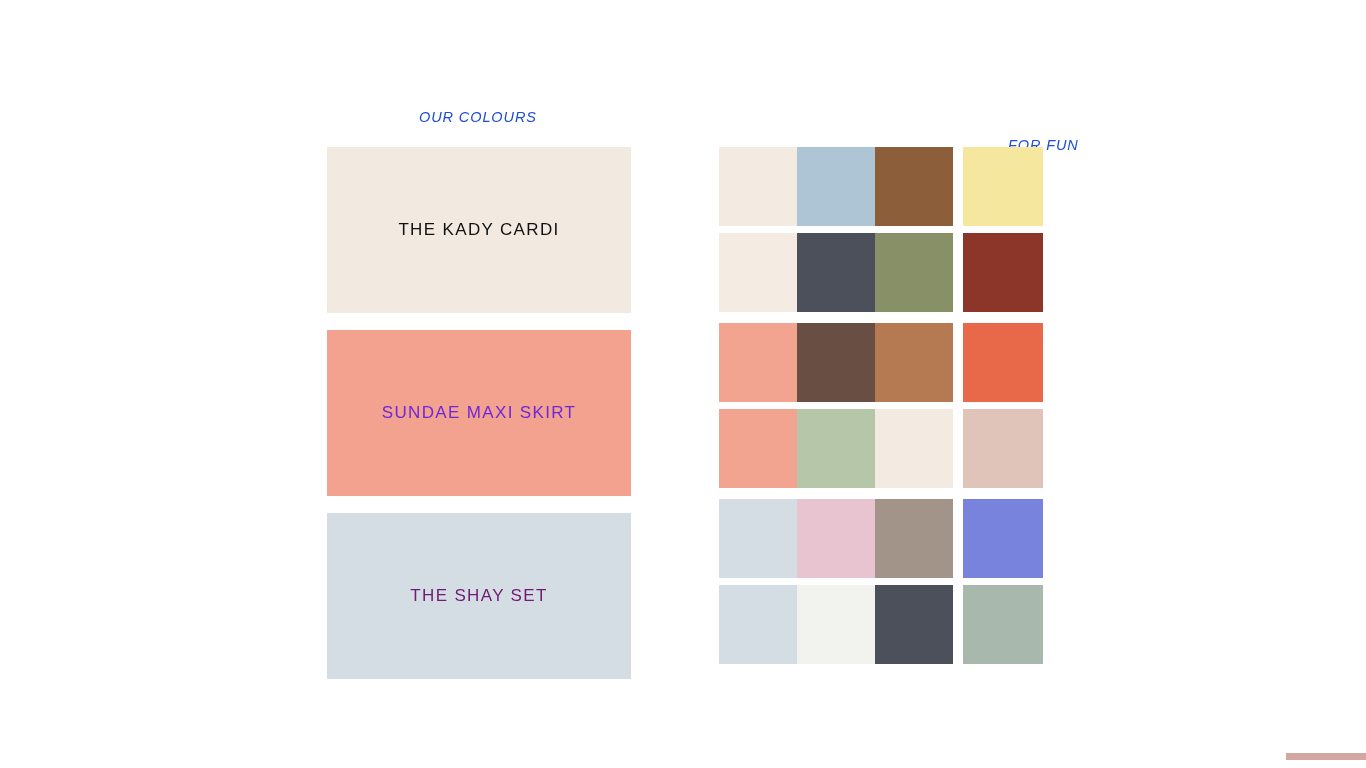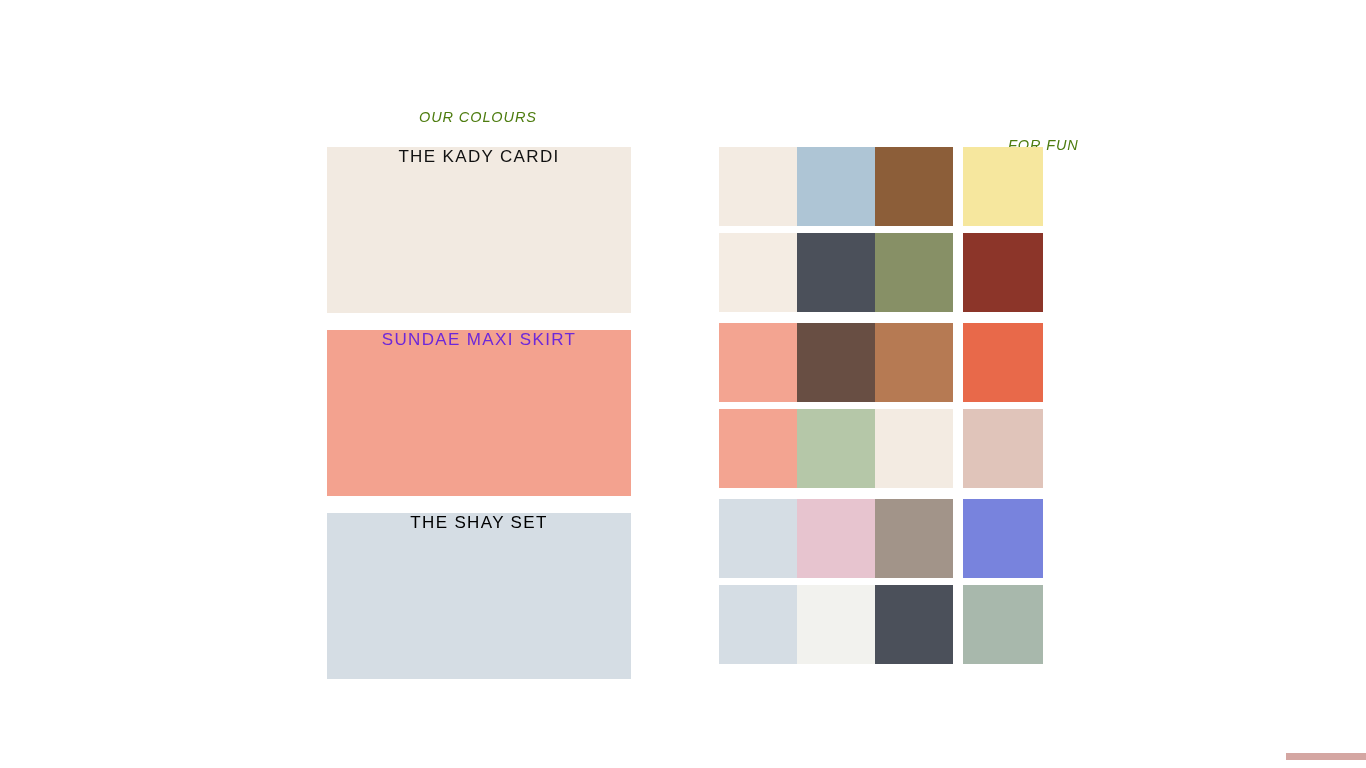--- a/index.html
+++ b/index.html
@@ -23,41 +23,41 @@
     left: 0;
     width: 100%;
     height: 22px;
   }
   .col-header {
     position: absolute;
     font-family: "Liberation Sans", sans-serif;
     font-style: italic;
     font-size: 14.5px;
     letter-spacing: 0.9px;
-    color: #4d7c0f;
+    color: #1d4ed8;
     white-space: nowrap;
     line-height: 22px;
   }
   .hdr-our      { left: 419px; }
   .hdr-pairings { left: 735px; }
   .hdr-forfun   { left: 1008px; margin-top: 28px; }
 
   
   .palette-col {
     position: absolute;
     left: 327px;
     top: 147px;
     width: 304px;
   }
   .big-swatch {
     width: 304px;
     height: 166px;
     margin-bottom: 17px;
     display: flex;
-    align-items: flex-start;
+    align-items: center;
     justify-content: center;
     box-sizing: border-box;
   }
   .big-swatch-label {
     font-family: "Liberation Sans", sans-serif;
     font-size: 17px;
     font-weight: 400;
     letter-spacing: 1.35px;
     color: #111111;
     white-space: nowrap;
@@ -100,21 +100,21 @@
 </div>
 
 <div class="palette-col" id="palette-col">
     <div class="big-swatch" style="background: rgb(242, 234, 225);">
       <span class="big-swatch-label" style="color: rgb(17, 17, 17);">THE KADY CARDI</span>
     </div>
     <div class="big-swatch" style="background: rgb(243, 162, 143);">
       <span class="big-swatch-label" style="color: #6d28d9;">SUNDAE MAXI SKIRT</span>
     </div>
     <div class="big-swatch" style="background: rgb(213, 221, 228);">
-      <span class="big-swatch-label" style="color: #000000;">THE SHAY SET</span>
+      <span class="big-swatch-label" style="color: #701a75;">THE SHAY SET</span>
     </div>
   </div>
 
 <div class="pairings-col" id="pairings-col">
     <div class="pair-group">
       <div class="pair-row">
         <div class="pair-cell" style="background: rgb(243, 235, 226);"></div>
         <div class="pair-cell" style="background: rgb(174, 197, 213);"></div>
         <div class="pair-cell" style="background: rgb(140, 94, 57);"></div>
         <div class="fun-spacer"></div>

